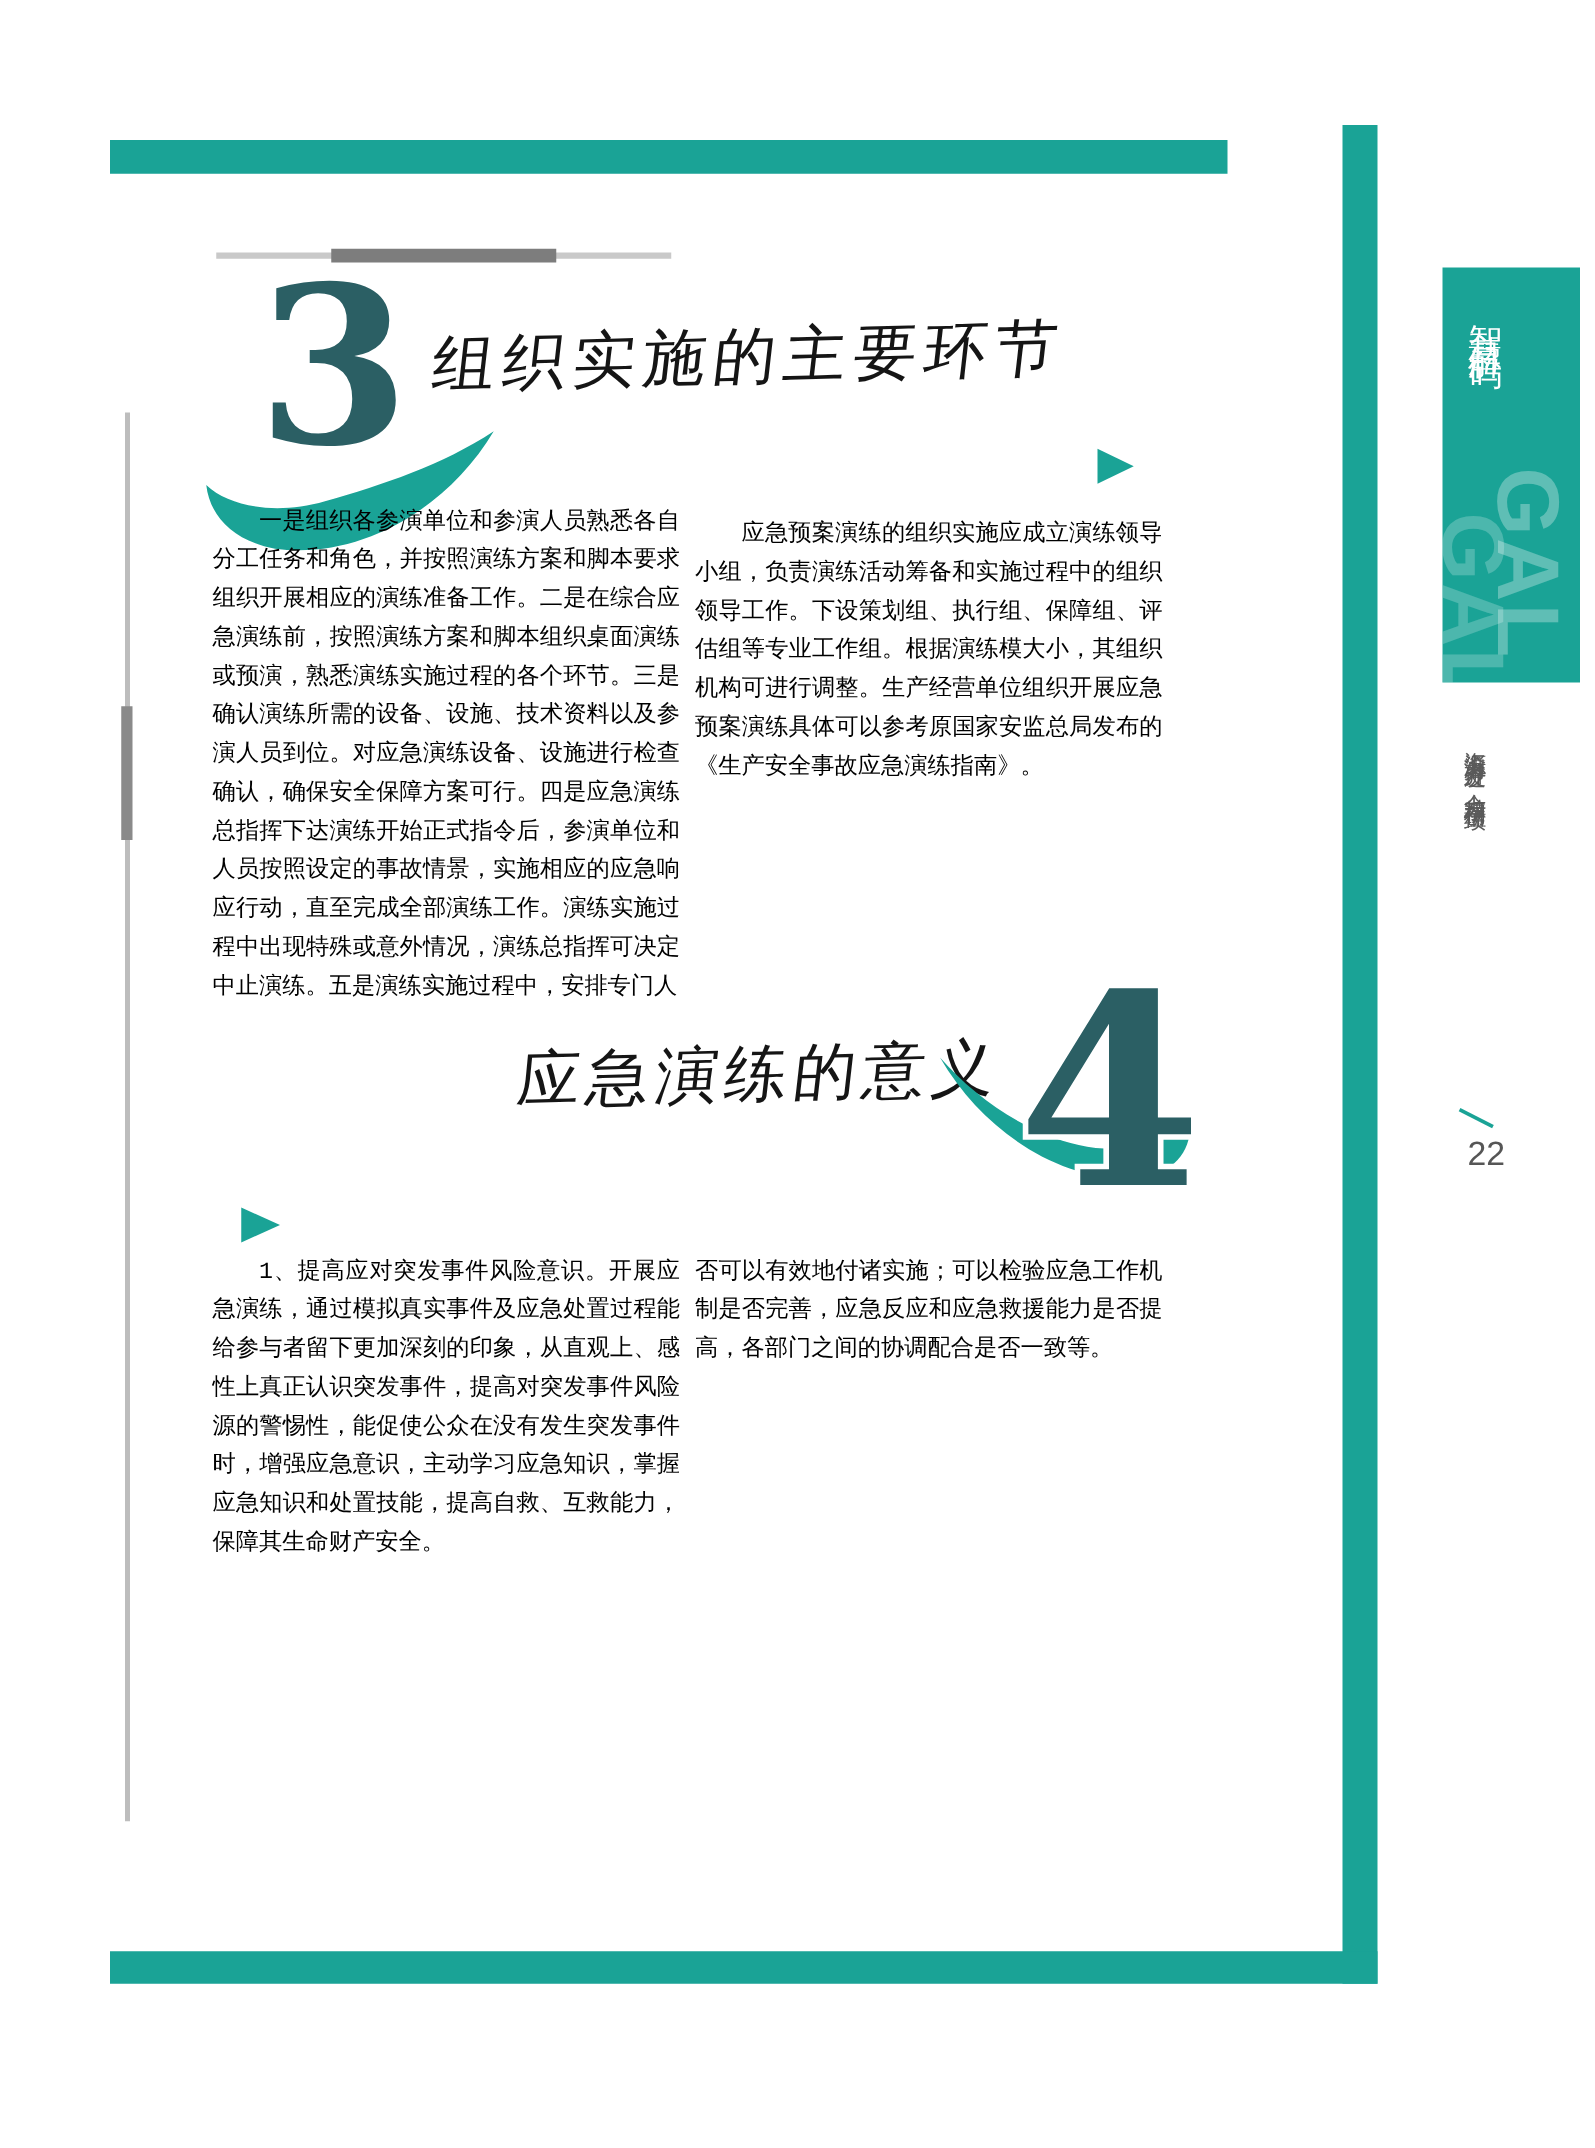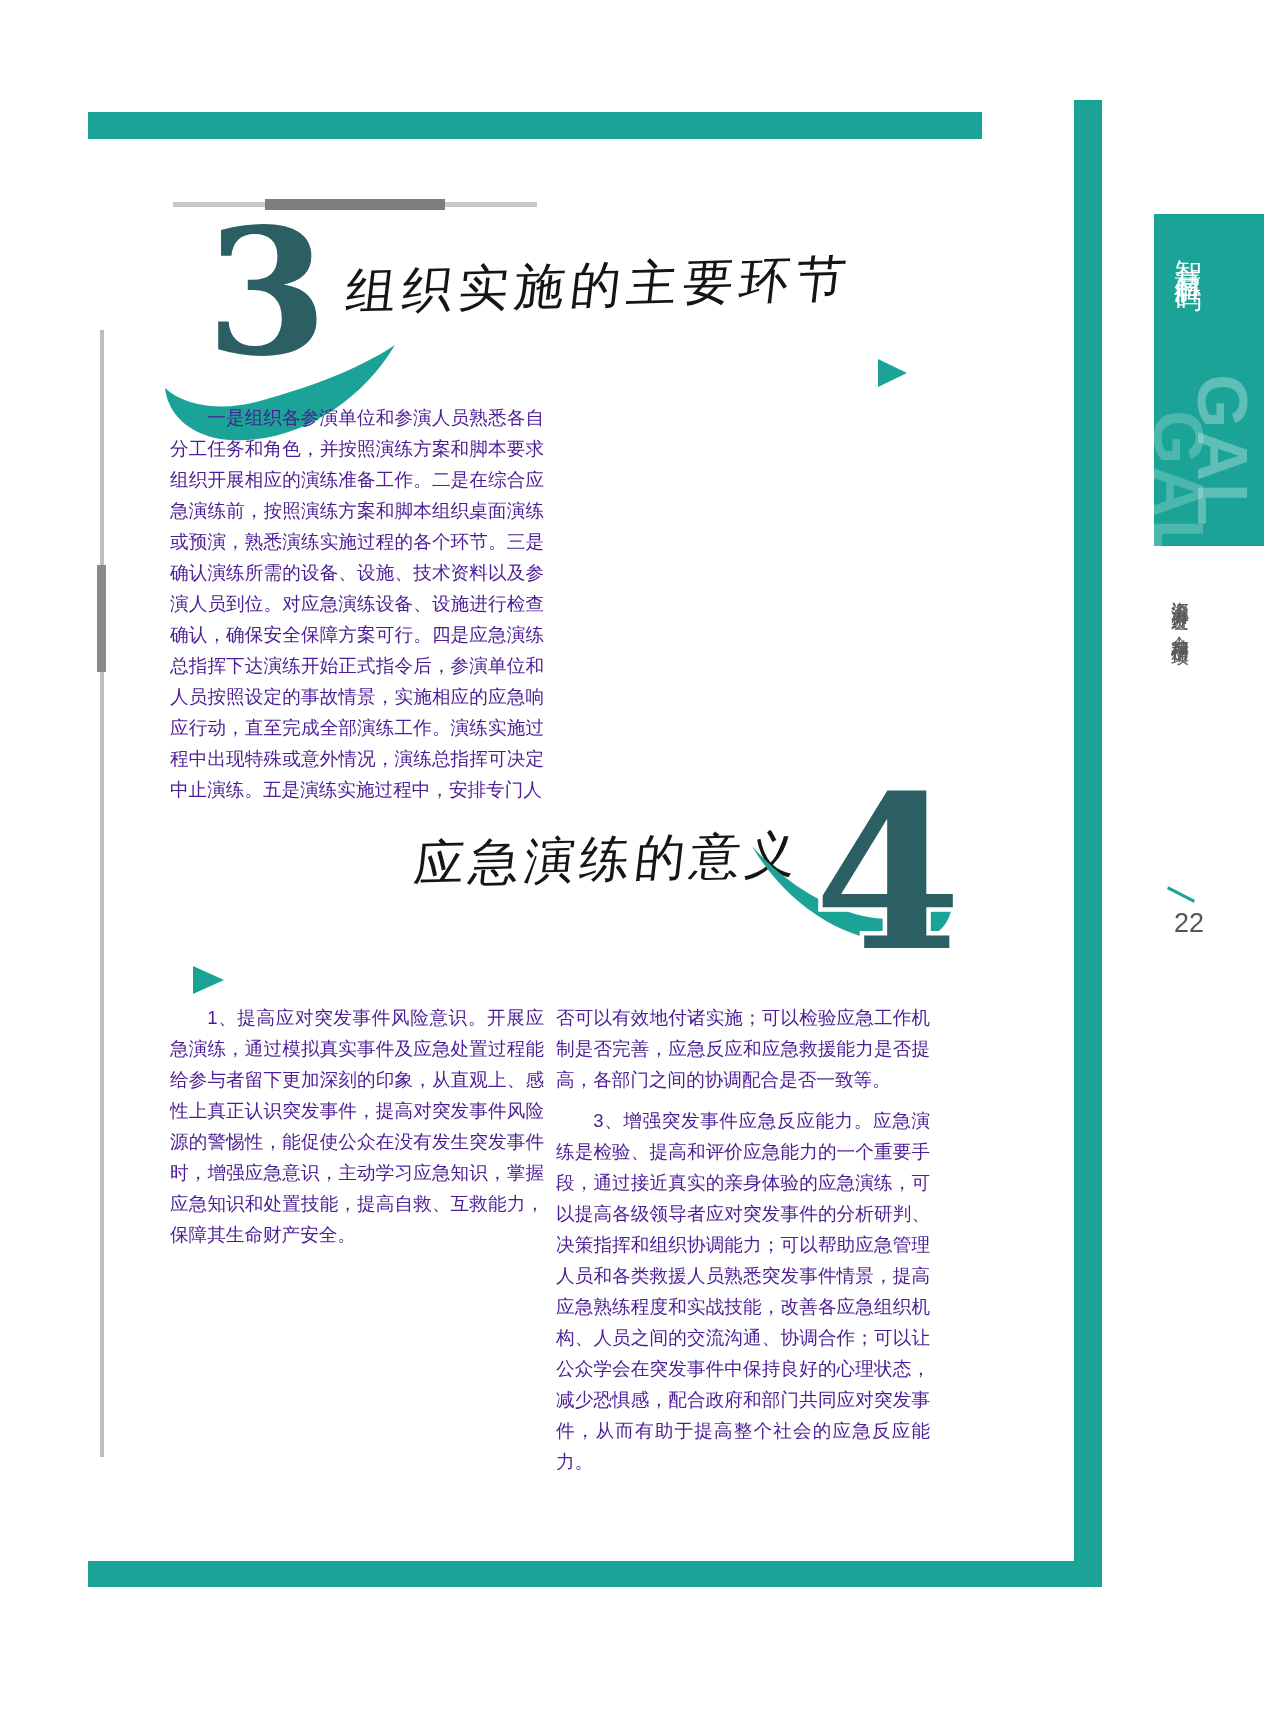--- a/index.html
+++ b/index.html
@@ -33,21 +33,21 @@
     transform:skewX(-8deg) rotate(-1.5deg);
     white-space:nowrap;
   }
   #title3{left:347px;top:252px;font-size:50px;letter-spacing:6px;}
   #title4{left:415px;top:826px;font-size:50px;letter-spacing:5px;}
   
   .tri{position:absolute;width:0;height:0;border-style:solid;border-color:transparent;}
   #tri3{left:878px;top:359px;border-width:14px 0 14px 29px;border-left-color:#1AA396;}
   #tri4{left:193px;top:966px;border-width:14px 0 14px 31px;border-left-color:#1AA396;}
   
-  .col{position:absolute;width:374px;color:#4c1d95;font-size:18.6px;line-height:31px;}
+  .col{position:absolute;width:374px;color:#000000;font-size:18.6px;line-height:31px;font-family:Liberation Mono, monospace;}
   #s3-col-left {left:170px;top:402px;}
   #s3-col-right{left:556px;top:402px;}
   #s4-col-left {left:170px;top:1002px;}
   #s4-col-right{left:556px;top:1002px;}
   .para{text-align:justify;margin:0;}
   .para.indent{text-indent:2em;}
   .para.mt{margin-top:10px;}
   
   #side-tab{position:absolute;left:1154px;top:214px;width:110px;height:332px;background:#1AA396;overflow:hidden;}
   #tab-title{
@@ -89,38 +89,38 @@
       <text x="58" y="132" font-size="175">3</text>
     </svg>
   </div>
   <div class="hand-title" id="title3">组织实施的主要环节</div>
   <div class="tri" id="tri3"></div>
 
   <div class="col" id="s3-col-left">
     <p class="para indent">一是组织各参演单位和参演人员熟悉各自分工任务和角色，并按照演练方案和脚本要求组织开展相应的演练准备工作。二是在综合应急演练前，按照演练方案和脚本组织桌面演练或预演，熟悉演练实施过程的各个环节。三是确认演练所需的设备、设施、技术资料以及参演人员到位。对应急演练设备、设施进行检查确认，确保安全保障方案可行。四是应急演练总指挥下达演练开始正式指令后，参演单位和人员按照设定的事故情景，实施相应的应急响应行动，直至完成全部演练工作。演练实施过程中出现特殊或意外情况，演练总指挥可决定中止演练。五是演练实施过程中，安排专门人</p>
   </div>
   <div class="col" id="s3-col-right">
+    <p class="para indent mt">应急预案演练的组织实施应成立演练领导小组，负责演练活动筹备和实施过程中的组织领导工作。下设策划组、执行组、保障组、评估组等专业工作组。根据演练模大小，其组织机构可进行调整。生产经营单位组织开展应急预案演练具体可以参考原国家安监总局发布的《生产安全事故应急演练指南》。</p>
   </div>
 
   <div class="hand-title" id="title4">应急演练的意义</div>
   <div class="num-graphic" id="g4">
     <svg viewBox="0 0 210 172">
       <path d="M 4,58 C 40,120 105,160 165,154 C 192,150 206,132 204,108
                C 186,128 150,136 115,128 C 72,118 32,90 4,58 Z" fill="#1AA396"></path>
       <text x="66" y="160" font-size="212">4</text>
     </svg>
   </div>
   <div class="tri" id="tri4"></div>
 
   <div class="col" id="s4-col-left">
     <p class="para indent">1、提高应对突发事件风险意识。开展应急演练，通过模拟真实事件及应急处置过程能给参与者留下更加深刻的印象，从直观上、感性上真正认识突发事件，提高对突发事件风险源的警惕性，能促使公众在没有发生突发事件时，增强应急意识，主动学习应急知识，掌握应急知识和处置技能，提高自救、互救能力，保障其生命财产安全。</p>
   </div>
   <div class="col" id="s4-col-right">
     <p class="para">否可以有效地付诸实施；可以检验应急工作机制是否完善，应急反应和应急救援能力是否提高，各部门之间的协调配合是否一致等。</p>
-    <p class="para indent mt">3、增强突发事件应急反应能力。应急演练是检验、提高和评价应急能力的一个重要手段，通过接近真实的亲身体验的应急演练，可以提高各级领导者应对突发事件的分析研判、决策指挥和组织协调能力；可以帮助应急管理人员和各类救援人员熟悉突发事件情景，提高应急熟练程度和实战技能，改善各应急组织机构、人员之间的交流沟通、协调合作；可以让公众学会在突发事件中保持良好的心理状态，减少恐惧感，配合政府和部门共同应对突发事件，从而有助于提高整个社会的应急反应能力。</p>
   </div>
 
   <div id="side-tab">
     <div id="tab-title">智慧解码</div>
     <div class="gal" id="gal-1">GAL</div>
     <div class="gal" id="gal-2">GAL</div>
   </div>
   <div id="slogan">资源潜力齐迸发，合力精耕创佳绩</div>
   <div id="slash"></div>
   <div id="page-num">22</div>

